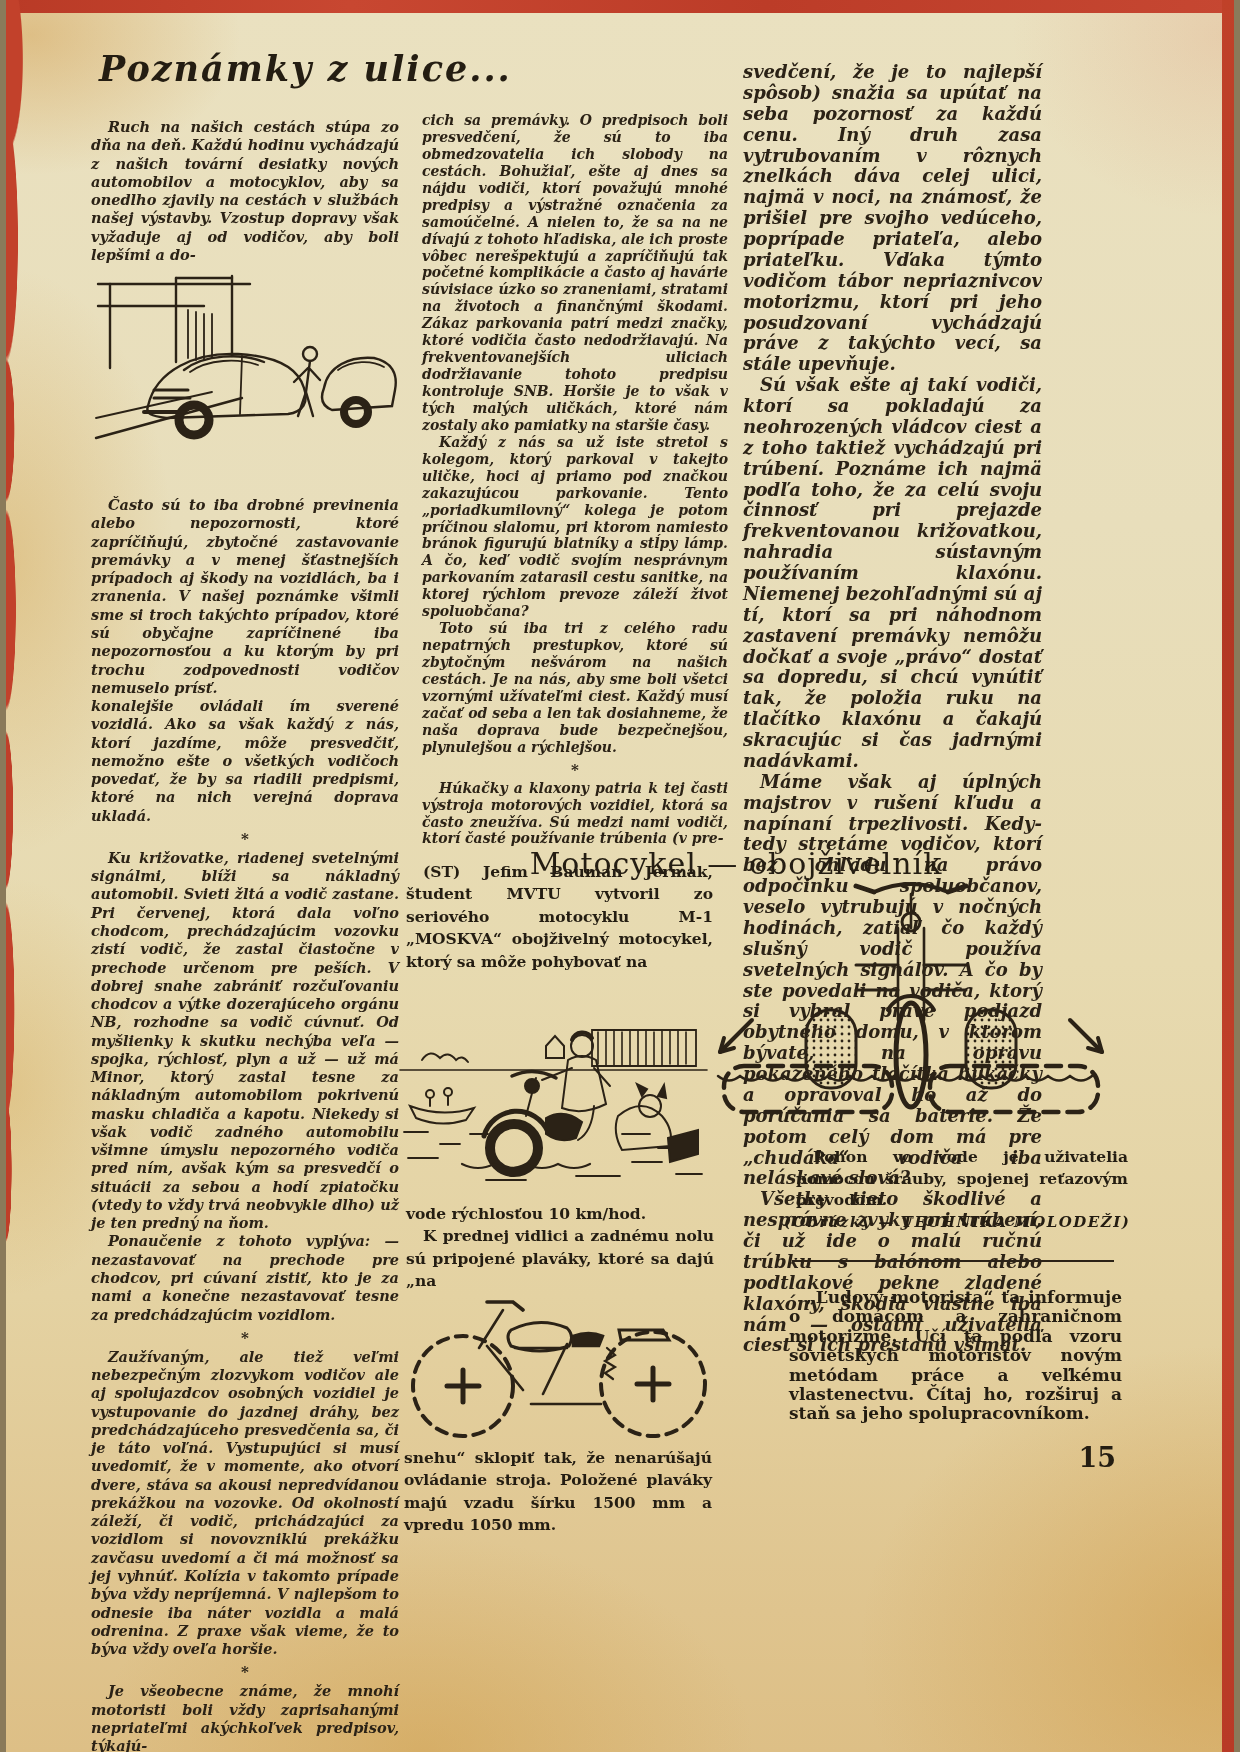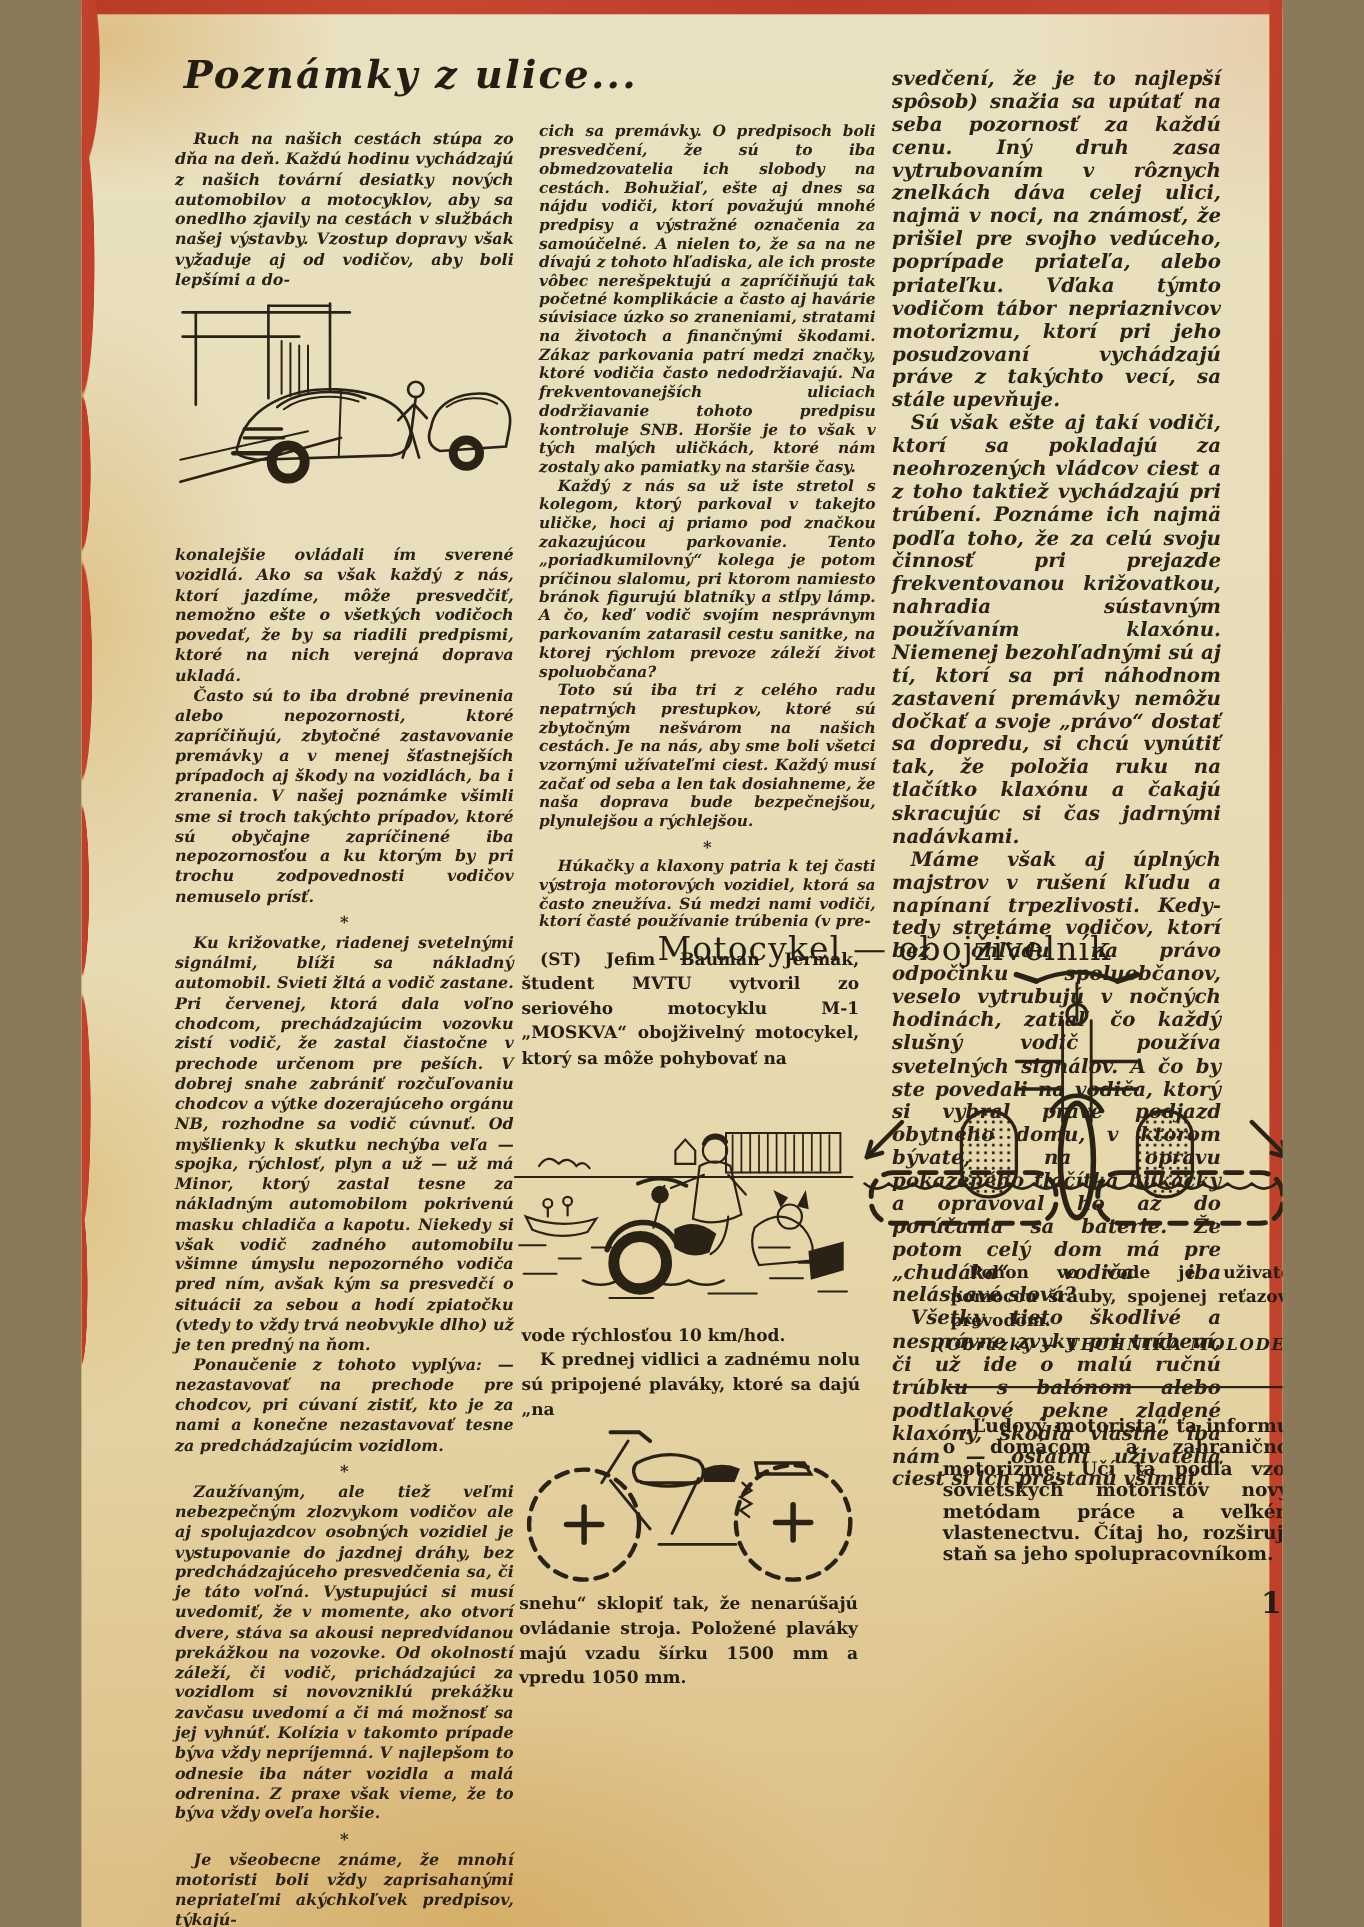--- a/index.html
+++ b/index.html
@@ -1,17 +1,17 @@
 <!DOCTYPE html>
 <html><head>
 <meta charset="utf-8">
 <style>
   html,body{margin:0;padding:0;background:#8a7a5a;}
   .page{
-    position:relative;width:1092px;height:1752px;overflow:hidden;margin:0 auto;
+    position:relative;width:1228px;height:1752px;overflow:hidden;margin:0 auto;
     background:
       radial-gradient(ellipse 300px 200px at 2% 2%, rgba(202,135,40,.38), transparent 70%),
       radial-gradient(ellipse 240px 420px at 0% 32%, rgba(206,148,50,.35), transparent 70%),
       radial-gradient(ellipse 200px 300px at 0% 62%, rgba(206,148,50,.28), transparent 70%),
       radial-gradient(ellipse 520px 420px at 100% 94%, rgba(205,148,58,.5), transparent 72%),
       radial-gradient(ellipse 460px 300px at 34% 100%, rgba(204,150,60,.42), transparent 72%),
       radial-gradient(ellipse 300px 260px at 99% 2%, rgba(215,120,85,.18), transparent 70%),
       linear-gradient(180deg,#eae1c0 0%,#e8debb 30%,#e7dab0 55%,#e4d2a2 74%,#dfc48e 92%,#ddbf86 100%);
     font-family:"DejaVu Serif", serif;
   }
@@ -86,22 +86,22 @@
         <path d="M62 120 h34 M62 128 h36" stroke-width="3"></path>
         <path d="M52 142 h40" stroke-width="4"></path>
         <circle cx="218" cy="84" r="7"></circle>
         <path d="M218 91 L214 122 M214 122 L206 146 M214 122 L221 146 M216 98 L202 112 M217 98 L228 110"></path>
         <path d="M232 118 C236 96 258 86 282 88 C300 92 306 104 303 120 L300 136 L240 140 C230 136 228 128 232 118 Z"></path>
         <path d="M246 100 C260 90 280 90 292 97" stroke-width="1.8"></path>
         <circle cx="264" cy="142" r="12" stroke-width="8"></circle>
       </g>
     </svg>
 
+    <p class="para indent">Často sú to iba drobné previnenia alebo nepozornosti, ktoré zapríčiňujú, zbytočné zastavovanie premávky a v menej šťastnejších prípadoch aj škody na vozidlách, ba i zranenia. V našej poznámke všimli sme si troch takýchto prípadov, ktoré sú obyčajne zapríčinené iba nepozornosťou a ku ktorým by pri trochu zodpovednosti vodičov nemuselo prísť.</p>
     <p class="para">konalejšie ovládali ím sverené vozidlá. Ako sa však každý z nás, ktorí jazdíme, môže presvedčiť, nemožno ešte o všetkých vodičoch povedať, že by sa riadili predpismi, ktoré na nich verejná doprava ukladá.</p>
-    <p class="para indent">Často sú to iba drobné previnenia alebo nepozornosti, ktoré zapríčiňujú, zbytočné zastavovanie premávky a v menej šťastnejších prípadoch aj škody na vozidlách, ba i zranenia. V našej poznámke všimli sme si troch takýchto prípadov, ktoré sú obyčajne zapríčinené iba nepozornosťou a ku ktorým by pri trochu zodpovednosti vodičov nemuselo prísť.</p>
     <div class="sep">*</div>
     <p class="para indent">Ku križovatke, riadenej svetelnými signálmi, blíži sa nákladný automobil. Svieti žltá a vodič zastane. Pri červenej, ktorá dala voľno chodcom, prechádzajúcim vozovku zistí vodič, že zastal čiastočne v prechode určenom pre peších. V dobrej snahe zabrániť rozčuľovaniu chodcov a výtke dozerajúceho orgánu NB, rozhodne sa vodič cúvnuť. Od myšlienky k skutku nechýba veľa — spojka, rýchlosť, plyn a už — už má Minor, ktorý zastal tesne za nákladným automobilom pokrivenú masku chladiča a kapotu. Niekedy si však vodič zadného automobilu všimne úmyslu nepozorného vodiča pred ním, avšak kým sa presvedčí o situácii za sebou a hodí zpiatočku (vtedy to vždy trvá neobvykle dlho) už je ten predný na ňom.</p>
     <p class="para indent">Ponaučenie z tohoto vyplýva: — nezastavovať na prechode pre chodcov, pri cúvaní zistiť, kto je za nami a konečne nezastavovať tesne za predchádzajúcim vozidlom.</p>
     <div class="sep">*</div>
     <p class="para indent">Zaužívaným, ale tiež veľmi nebezpečným zlozvykom vodičov ale aj spolujazdcov osobných vozidiel je vystupovanie do jazdnej dráhy, bez predchádzajúceho presvedčenia sa, či je táto voľná. Vystupujúci si musí uvedomiť, že v momente, ako otvorí dvere, stáva sa akousi nepredvídanou prekážkou na vozovke. Od okolností záleží, či vodič, prichádzajúci za vozidlom si novovzniklú prekážku zavčasu uvedomí a či má možnosť sa jej vyhnúť. Kolízia v takomto prípade býva vždy nepríjemná. V najlepšom to odnesie iba náter vozidla a malá odrenina. Z praxe však vieme, že to býva vždy oveľa horšie.</p>
     <div class="sep">*</div>
     <p class="para indent">Je všeobecne známe, že mnohí motoristi boli vždy zaprisahanými nepriateľmi akýchkoľvek predpisov, týkajú-</p>
   </div>
 
   <div class="col col2">

